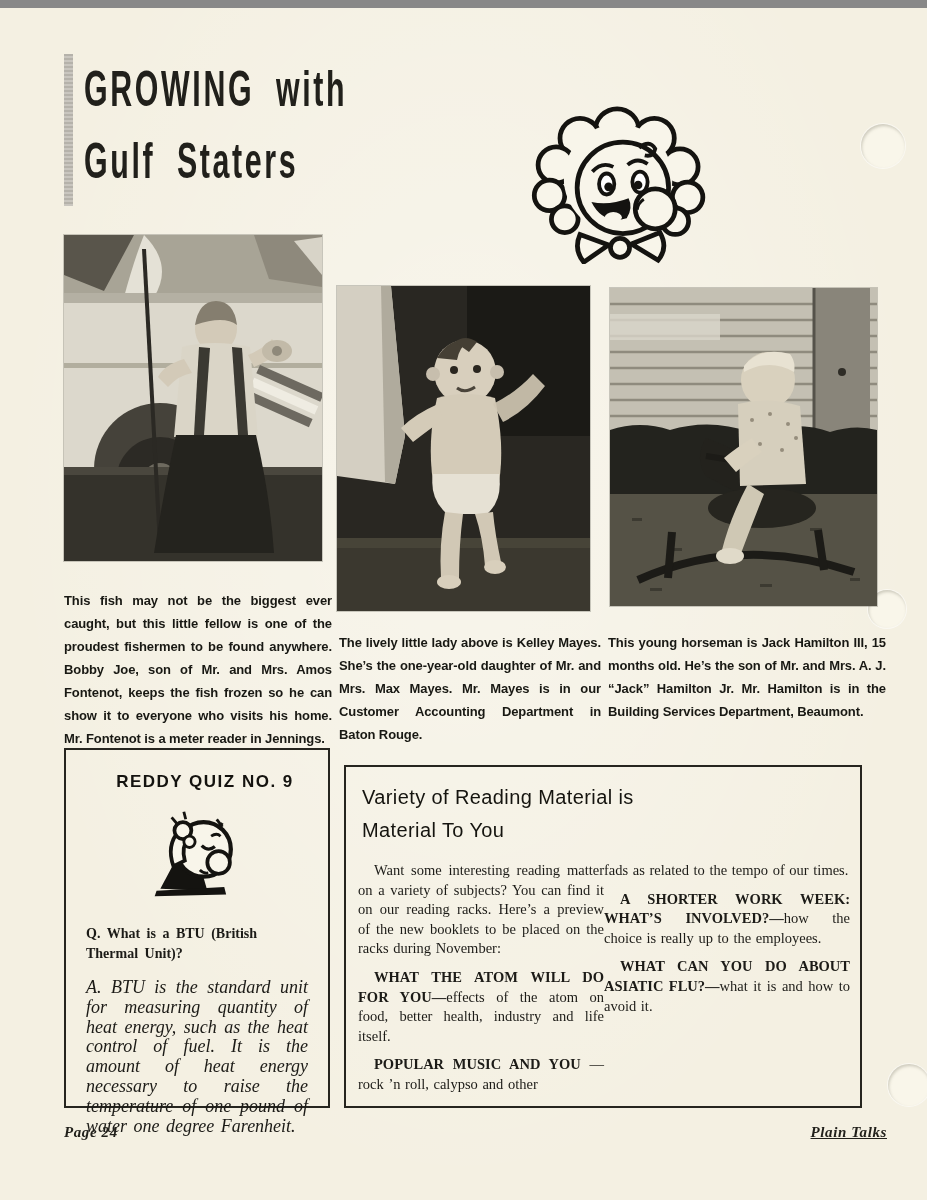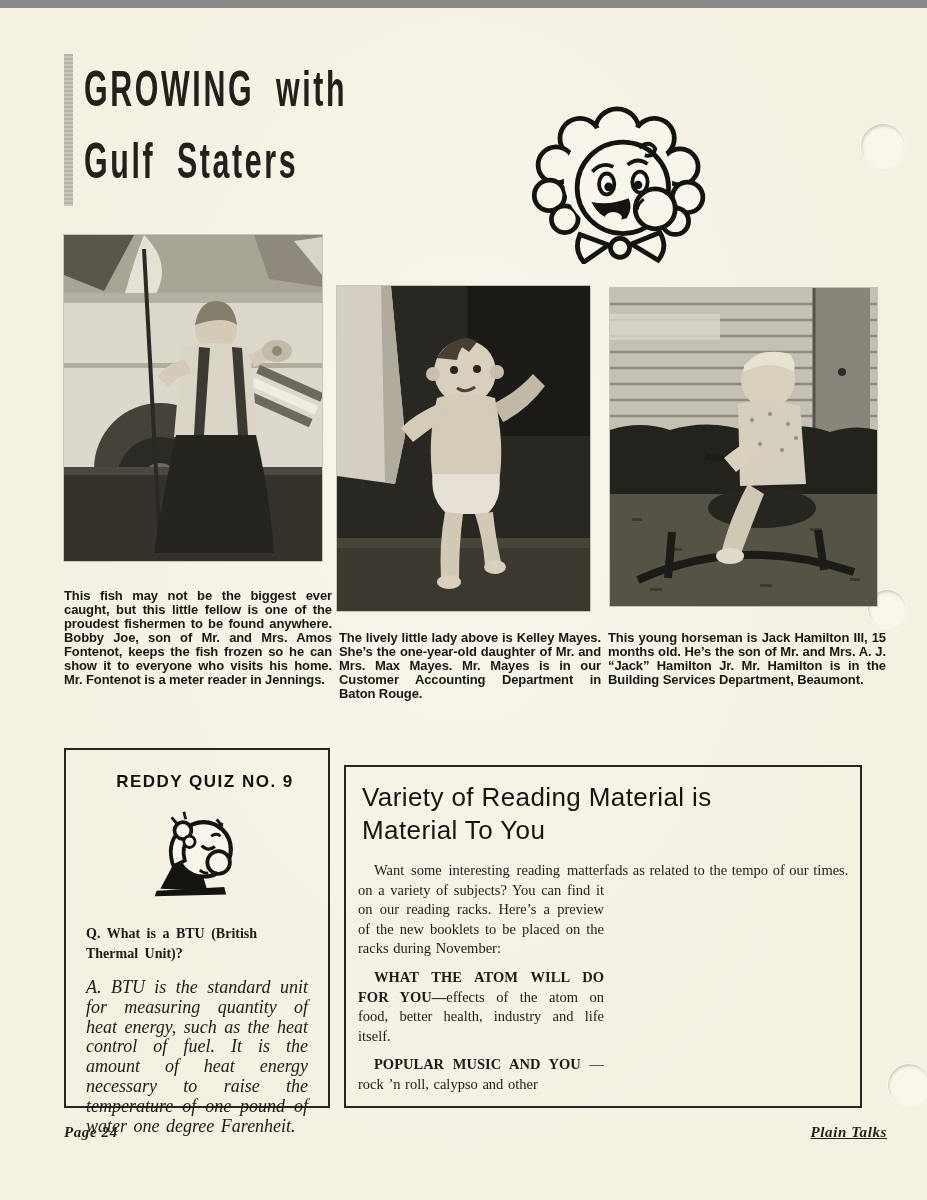--- a/index.html
+++ b/index.html
@@ -29,41 +29,41 @@
   .title-line.l2{top:124px;}
 
   
   .bonnet{position:absolute;left:522px;top:96px;width:196px;height:160px;}
   .photo{position:absolute;background:#2b2a26;box-shadow:0 0 0 1px rgba(60,58,50,.25);}
   .photo svg{display:block;width:100%;height:100%;}
   .photo1{left:64px;top:227px;width:258px;height:326px;}
   .photo2{left:337px;top:278px;width:253px;height:325px;}
   .photo3{left:610px;top:280px;width:267px;height:318px;}
 
-  .caption{position:absolute;font-weight:700;font-size:13px;line-height:14px;
+  .caption{position:absolute;font-weight:700;font-size:13px;line-height:23px;
     text-align:justify;color:#181813;letter-spacing:-.1px;}
   .cap1{left:64px;top:568px;width:268px;}
   .cap2{left:339px;top:610px;width:262px;}
   .cap3{left:608px;top:610px;width:278px;}
 
   
   .quiz{position:absolute;left:64px;top:740px;width:266px;height:360px;
     border:2.5px solid #26251f;box-sizing:border-box;}
   .quiz-title{margin-top:22px;text-align:center;font-weight:700;font-size:17px;
     letter-spacing:1.5px;color:#14130f;padding-left:16px;}
   .quiz-mascot{display:block;margin:16px auto 0;width:104px;height:94px;}
   .quiz-q{margin:22px 20px 0;font-family:"Liberation Serif",serif;font-weight:700;
     font-size:14px;line-height:20px;word-spacing:3px;}
   .quiz-a{margin:14px 20px 0;font-family:"Liberation Serif",serif;
     font-size:18px;line-height:19.8px;text-align:justify;word-spacing:2px;font-style:italic;}
 
   
   .article{position:absolute;left:344px;top:757px;width:518px;height:343px;
     border:2.5px solid #26251f;box-sizing:border-box;}
-  .article-title{margin:14px 0 0 16px;font-size:26px;line-height:33px;
+  .article-title{margin:14px 0 0 16px;font-size:20px;line-height:33px;
     letter-spacing:.4px;color:#15140f;font-weight:400;}
   .article-cols{position:absolute;left:12px;right:10px;top:94px;display:flex;}
   .col{flex:1;font-family:"Liberation Serif",serif;font-size:14.5px;line-height:19.6px;
     text-align:justify;color:#1c1b17;word-spacing:1px;}
   .col p{margin:0 0 9px;}
   .indent{text-indent:16px;}
   .lead{font-weight:700;}
 
   
   .footer-left,.footer-right{position:absolute;top:1116px;
@@ -259,20 +259,22 @@
       <div>Material To You</div>
     </div>
     <div class="article-cols">
       <div class="col">
         <p class="indent"><span>Want some interesting reading matter on a variety of subjects? You can find it on our reading racks. Here’s a preview of the new booklets to be placed on the racks during November:</span></p>
         <p class="indent"><span class="lead">WHAT THE ATOM WILL DO FOR YOU—</span><span>effects of the atom on food, better health, industry and life itself.</span></p>
         <p class="indent"><span class="lead">POPULAR MUSIC AND YOU</span><span> —rock ’n roll, calypso and other</span></p>
       </div>
       <div class="col">
         <p><span>fads as related to the tempo of our times.</span></p>
+        <p class="indent"><span class="lead">A SHORTER WORK WEEK: WHAT’S INVOLVED?—</span><span>how the choice is really up to the employees.</span></p>
+        <p class="indent"><span class="lead">WHAT CAN YOU DO ABOUT ASIATIC FLU?—</span><span>what it is and how to avoid it.</span></p>
       </div>
     </div>
   </div>
 
   <div class="footer-left">Page 24</div>
   <div class="footer-right">Plain Talks</div>
 
 </div>
 
 </body></html>

